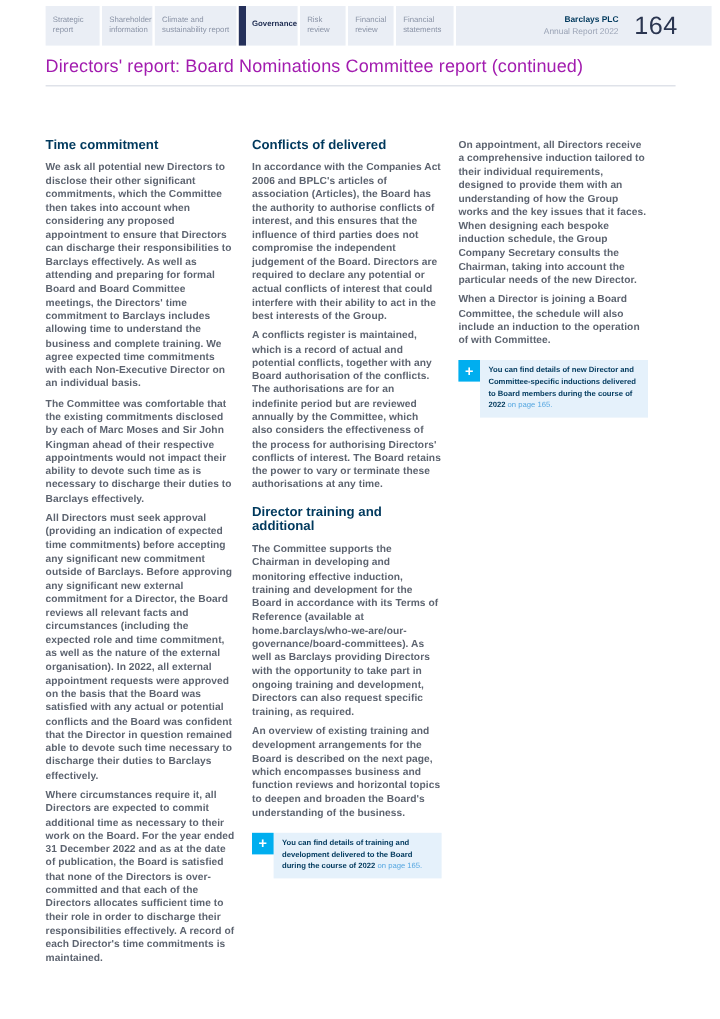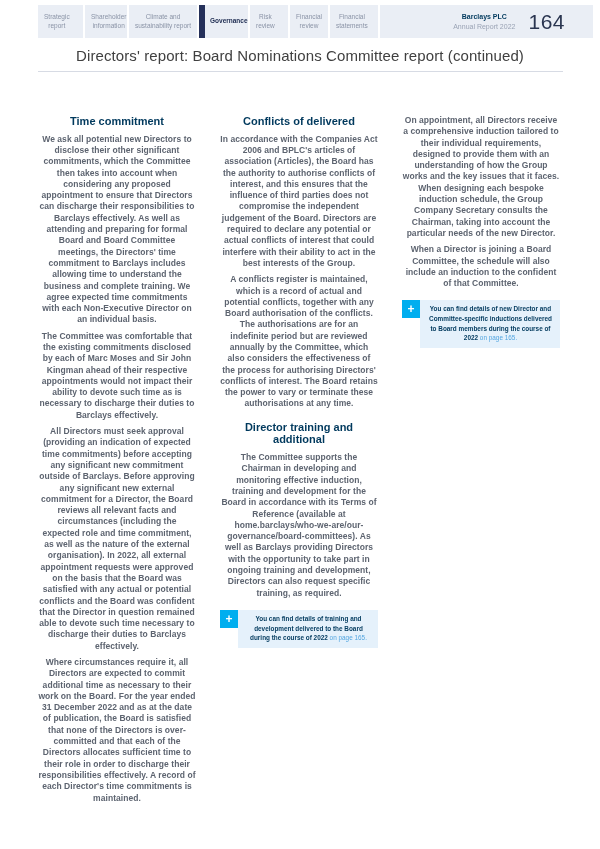--- a/index.html
+++ b/index.html
@@ -1,15 +1,15 @@
 <!DOCTYPE html>
 <html><head>
 <meta charset="utf-8">
 <style>
-  * { margin: 0; padding: 0; box-sizing: border-box; text-align: center; }
+  * { margin: 0; padding: 0; box-sizing: border-box; }
   html, body { background: #ffffff; }
   body {
     width: 600px; height: 849px;
     font-family: "Liberation Sans", sans-serif;
     color: #5d6470;
     position: relative;
     overflow: hidden;
   }
 
   
@@ -67,34 +67,34 @@
     color: #2a3550;
     margin-left: 13px;
     letter-spacing: 0.5px;
   }
 
   
   .pagetitle {
     margin: 9px 38px 0 38px;
     font-size: 15px;
     font-weight: 400;
-    color: #404040;
+    color: #a21caf;
     letter-spacing: 0.1px;
   }
   .titlerule {
     margin: 7px 37px 0 38px;
     border-top: 1px solid #d7dbe4;
     height: 0;
   }
 
   
   .cols {
     margin: 43px 0 0 38px;
     display: flex;
-    gap: 24px;
+    gap: 14px;
   }
   .col { width: 158px; }
   h3.sechead {
     font-size: 11px;
     color: #00395d;
     font-weight: bold;
     line-height: 1.15;
     margin-bottom: 6px;
   }
   h3.sechead2 { margin-top: 11px; }
@@ -191,28 +191,29 @@
     <p>All Directors must seek approval (providing an indication of expected time commitments) before accepting any significant new commitment outside of Barclays. Before approving any significant new external commitment for a Director, the Board reviews all relevant facts and circumstances (including the expected role and time commitment, as well as the nature of the external organisation). In 2022, all external appointment requests were approved on the basis that the Board was satisfied with any actual or potential conflicts and the Board was confident that the Director in question remained able to devote such time necessary to discharge their duties to Barclays effectively.</p>
     <p>Where circumstances require it, all Directors are expected to commit additional time as necessary to their work on the Board. For the year ended 31 December 2022 and as at the date of publication, the Board is satisfied that none of the Directors is over-committed and that each of the Directors allocates sufficient time to their role in order to discharge their responsibilities effectively. A record of each Director's time commitments is maintained.</p>
   </div>
 
   <div class="col">
     <h3 class="sechead">Conflicts of delivered</h3>
     <p>In accordance with the Companies Act 2006 and BPLC's articles of association (Articles), the Board has the authority to authorise conflicts of interest, and this ensures that the influence of third parties does not compromise the independent judgement of the Board. Directors are required to declare any potential or actual conflicts of interest that could interfere with their ability to act in the best interests of the Group.</p>
     <p>A conflicts register is maintained, which is a record of actual and potential conflicts, together with any Board authorisation of the conflicts. The authorisations are for an indefinite period but are reviewed annually by the Committee, which also considers the effectiveness of the process for authorising Directors' conflicts of interest. The Board retains the power to vary or terminate these authorisations at any time.</p>
     <h3 class="sechead sechead2">Director training and additional</h3>
     <p>The Committee supports the Chairman in developing and monitoring effective induction, training and development for the Board in accordance with its Terms of Reference (available at home.barclays/who-we-are/our-governance/board-committees). As well as Barclays providing Directors with the opportunity to take part in ongoing training and development, Directors can also request specific training, as required.</p>
+    <p>An overview of existing training and development arrangements for the Board is described on the next page, which encompasses business and function reviews and horizontal topics to deepen and broaden the Board's understanding of the business.</p>
     <div class="callout">
       <div class="plus">+</div>
       <div class="cbox"><span class="cbold">You can find details of training and development delivered to the Board during the course of 2022</span><span class="clink"> on page 165.</span></div>
     </div>
   </div>
 
   <div class="col">
     <p>On appointment, all Directors receive a comprehensive induction tailored to their individual requirements, designed to provide them with an understanding of how the Group works and the key issues that it faces. When designing each bespoke induction schedule, the Group Company Secretary consults the Chairman, taking into account the particular needs of the new Director.</p>
-    <p>When a Director is joining a Board Committee, the schedule will also include an induction to the confident of that Committee.</p>
+    <p>When a Director is joining a Board Committee, the schedule will also include an induction to the operation of with Committee.</p>
     <div class="callout">
       <div class="plus">+</div>
       <div class="cbox"><span class="cbold">You can find details of new Director and Committee-specific inductions delivered to Board members during the course of 2022</span><span class="clink"> on page 165.</span></div>
     </div>
   </div>
 
 </div>
 
 </body></html>

